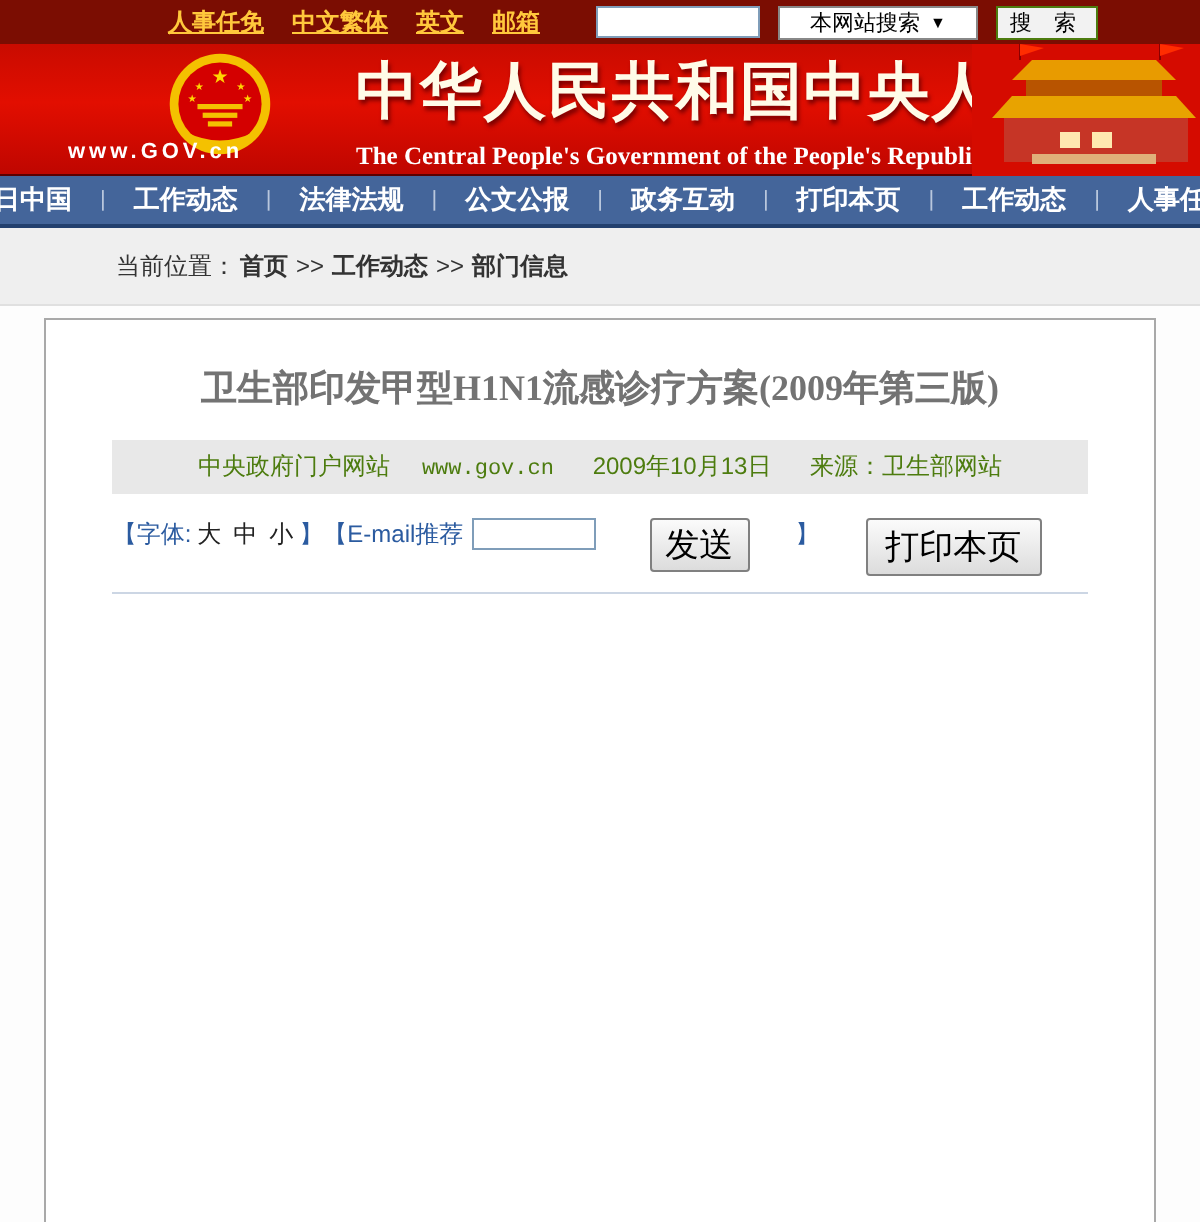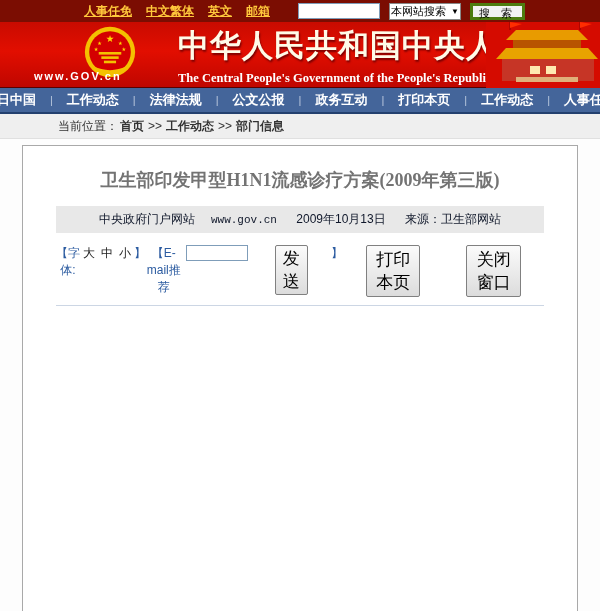--- a/index.html
+++ b/index.html
@@ -7,23 +7,23 @@
     font-family:"Liberation Sans","DejaVu Sans",sans-serif; }
 
   
   .topbar { height:22px; background:#7b0d02; display:flex; align-items:center;
     padding-left:84px; font-size:12px; position:relative; }
   .topbar .lang { color:#ffc83c; font-weight:bold; text-decoration:underline;
     margin-right:14px; cursor:pointer; }
   .topbar .search-input { width:82px; height:16px; border:1px solid #7f9db9;
     background:#fff; margin-left:14px; font-size:11px; }
   .topbar .scope { margin-left:9px; height:17px; background:#fff; border:1px solid #888;
-    font-size:11px; color:#000; display:inline-flex; align-items:center; padding:0 1px; cursor:pointer; }
+    font-size:11px; color:#000; display:inline-flex; align-items:center; padding:0 15px; cursor:pointer; }
   .topbar .scope .arrow { margin-left:5px; font-size:8px; }
-  .topbar .search-btn { margin-left:9px; height:17px; background:#f2f2f2; border:3px solid #4d7c0f;
+  .topbar .search-btn { margin-left:9px; height:17px; background:#f2f2f2; border:1px solid #4d7c0f;
     font-size:11px; color:#000; padding:0 6px; letter-spacing:4px; cursor:pointer; }
 
   
   .masthead { height:66px; background:linear-gradient(#c90b00,#e20e00 45%,#bf0600);
     position:relative; border-bottom:1px solid #5b0000; }
   .emblem { position:absolute; left:84px; top:4px; }
   .site-url { position:absolute; left:34px; bottom:5px; color:#fff; font-size:11px;
     font-weight:bold; letter-spacing:2px; }
   .mast-center { position:absolute; left:178px; top:3px; width:362px; text-align:center; }
   .mast-title { color:#fffbe8; font-size:31px; font-weight:bold; letter-spacing:1px;
@@ -32,32 +32,32 @@
     font-family:"Liberation Serif","DejaVu Serif",serif; margin-top:4px; white-space:nowrap; }
   .tiananmen { position:absolute; right:0; top:0; }
 
   
   .nav { height:26px; background:#44659a; border-bottom:2px solid #23406e;
     display:flex; align-items:center; justify-content:center; font-size:13px; }
   .nav .item { color:#fff; font-weight:bold; padding:0 14px; cursor:pointer; white-space:nowrap; }
   .nav .sep { color:#b9c7dd; font-size:11px; }
 
   
-  .crumbbar { height:25px; background:#efefef; border-bottom:1px solid #e0e0e0;
+  .crumbbar { height:39px; background:#efefef; border-bottom:1px solid #e0e0e0;
     display:flex; align-items:center; padding-left:58px; font-size:12px; color:#333; }
   .crumbbar .crumb-link { cursor:pointer; margin:0 2px;font-weight:bold; }
   .crumbbar .crumb-sep { margin:0 2px; }
 
   
   .page-area { padding:6px 22px 0; background:#fdfdfd; }
   .article-box { background:#fff; border:1px solid #a9a9a9; min-height:470px;
     padding:16px 33px 30px; }
   .article-title { text-align:center; color:#737373; font-size:18px; font-weight:bold;
     font-family:"Liberation Serif","DejaVu Serif",serif; margin:6px 0 14px; }
-  .meta-bar { background:#e8e8e8; text-align:center; font-size:12px; color:#0f172a;
+  .meta-bar { background:#e8e8e8; text-align:center; font-size:12px; color:#4d7c0f;
     padding:5px 0; }
   .meta-bar .mono { font-family:"Liberation Mono","DejaVu Sans Mono",monospace; font-size:11px; }
   .meta-bar span { margin:0 8px; }
 
   .toolbar { text-align:center; margin:12px 0 8px; font-size:12px; color:#2b5ba0;
     display:flex; align-items:flex-start; justify-content:center; }
   .toolbar .fs { color:#222; margin:0 3px; cursor:pointer; }
   .toolbar .email-input { width:62px; height:16px; border:1px solid #7f9db9; background:#fff;
     margin:0 4px; font-size:11px; }
   .toolbar .btn { background:linear-gradient(#fbfbfb,#dcdcdc); border:1px solid #808080;
@@ -168,21 +168,20 @@
       <span>【字体:</span>
       <span class="fs">大</span>
       <span class="fs">中</span>
       <span class="fs">小</span>
       <span>】</span>
       <span>【E-mail推荐</span>
       <input class="email-input" style="">
       <button class="btn small">发送</button>
       <span>】</span>
       <button class="btn">打印本页</button>
-      <button class="btn">关闭窗口</button>
     </div>
 
     <hr class="divider">
 
     <div class="body-text">
 
     </div>
 
   </div>
 </div>

